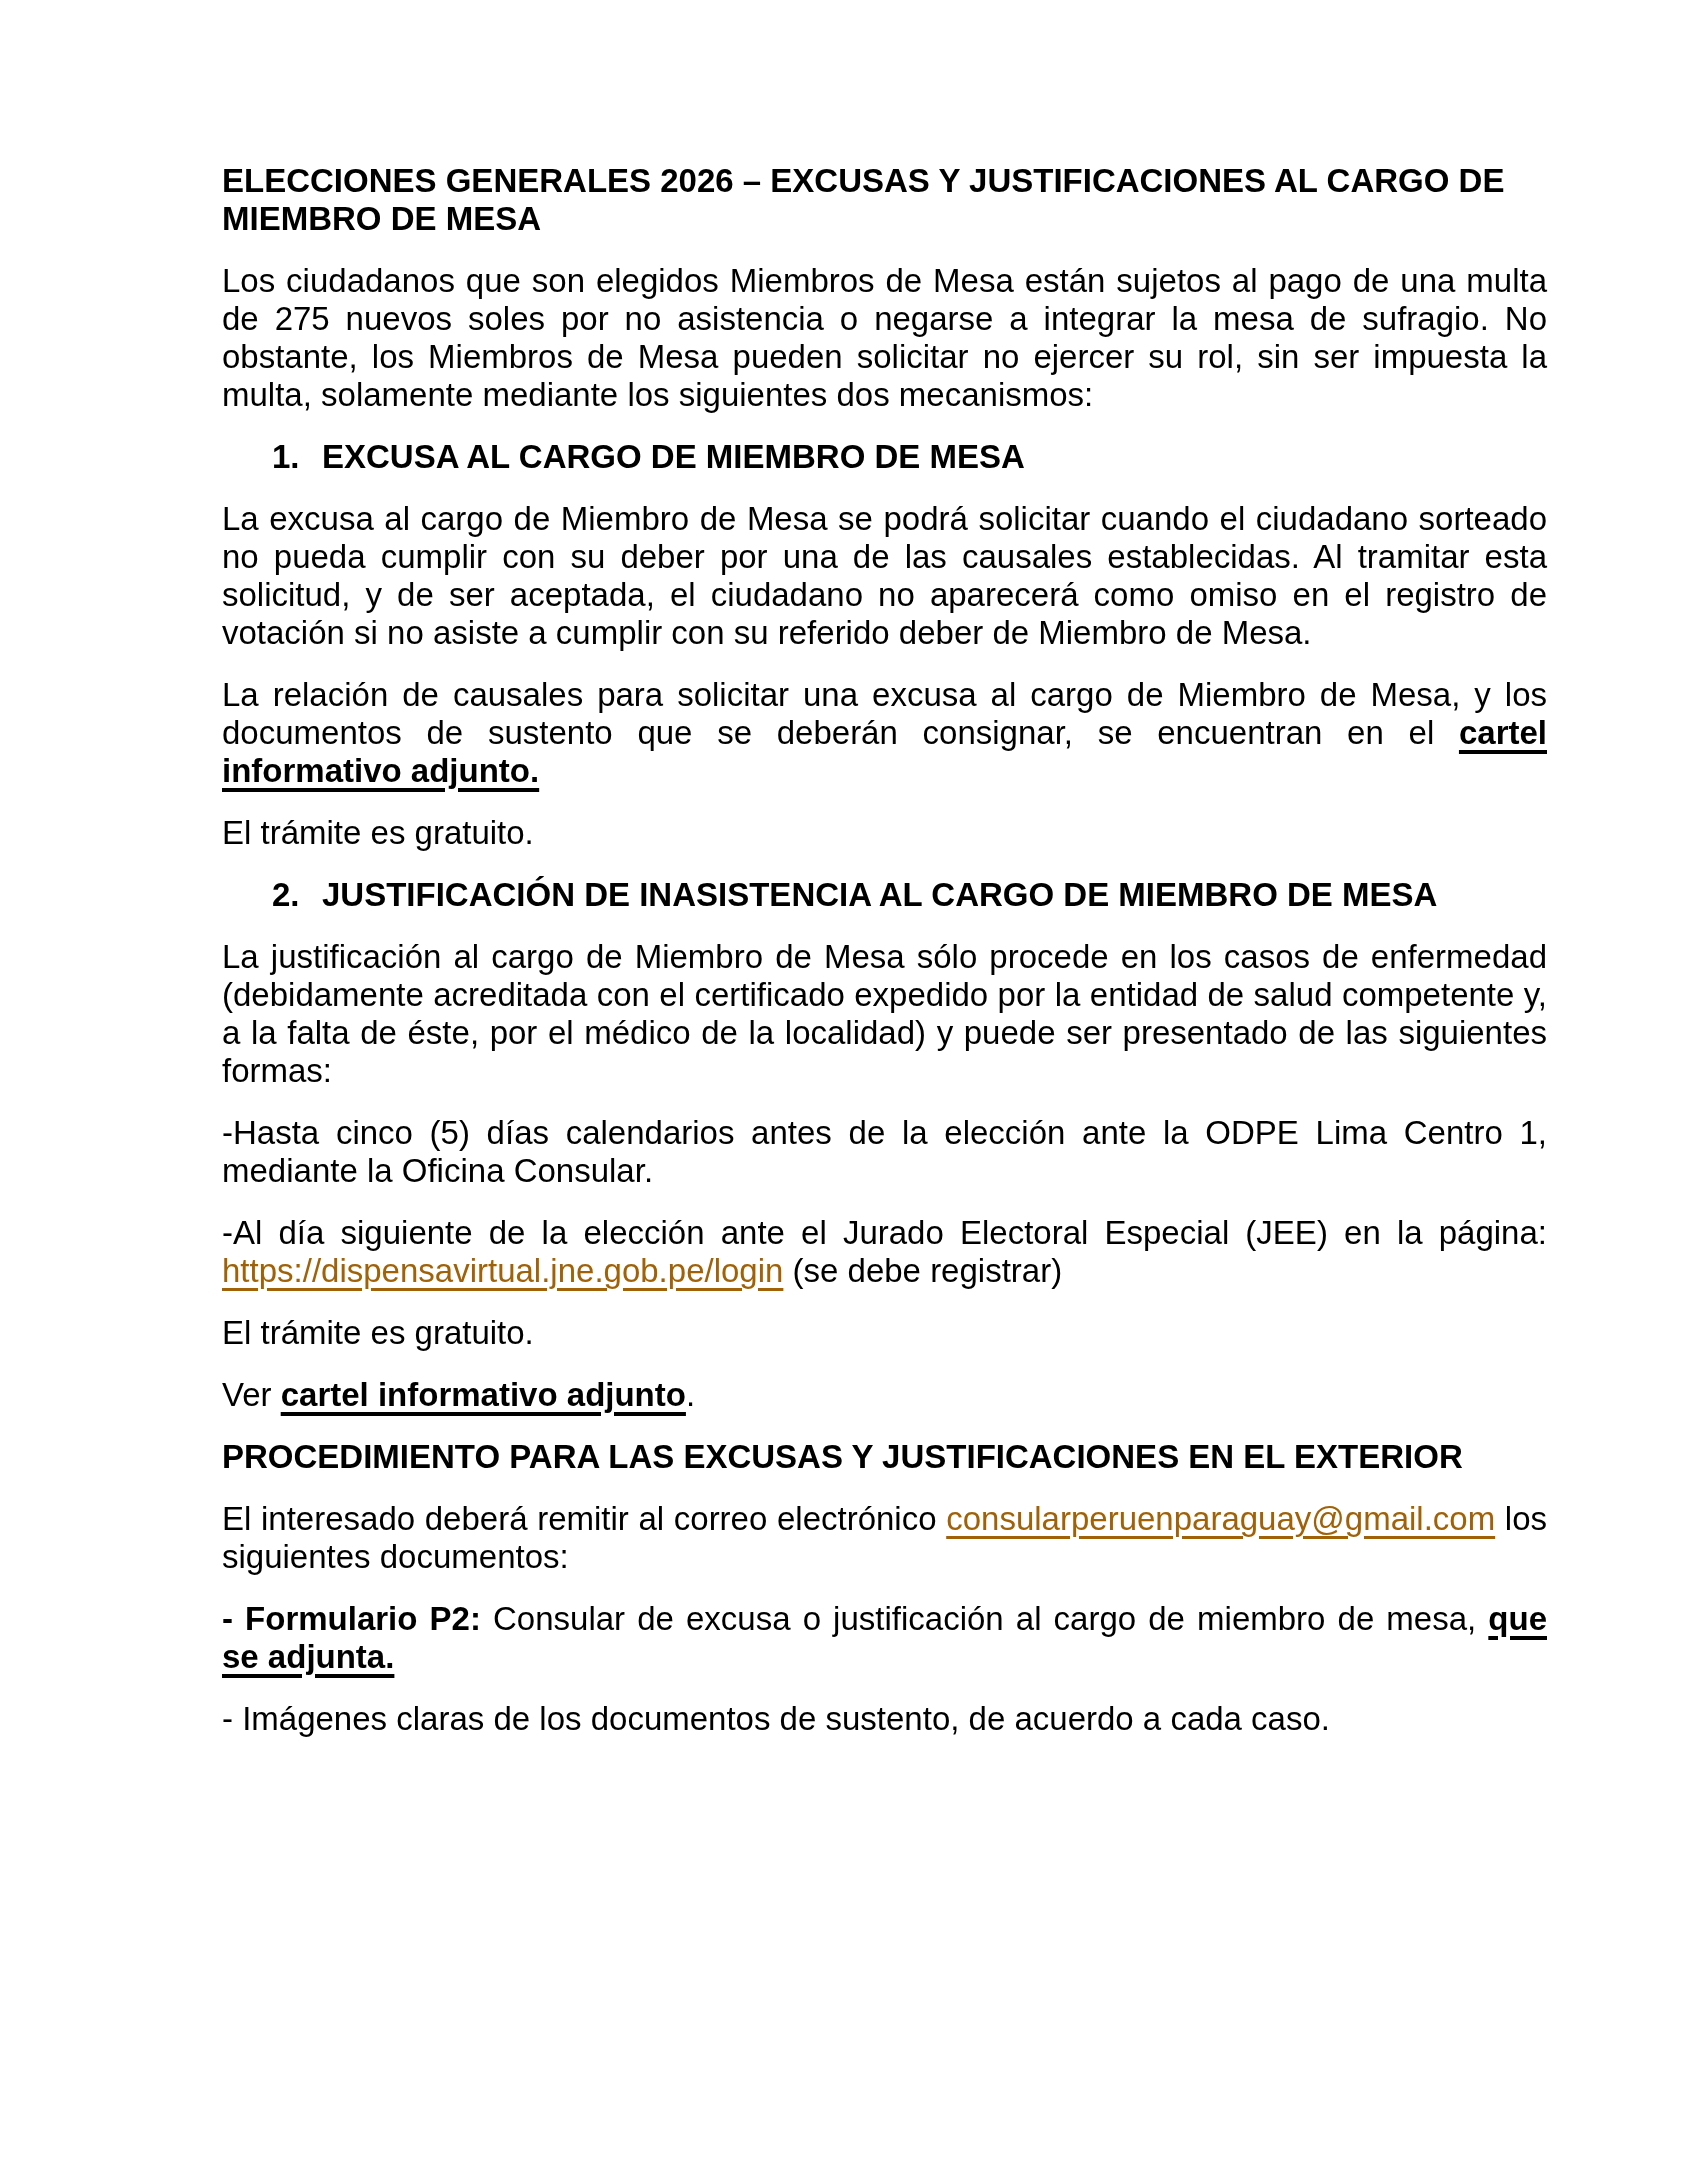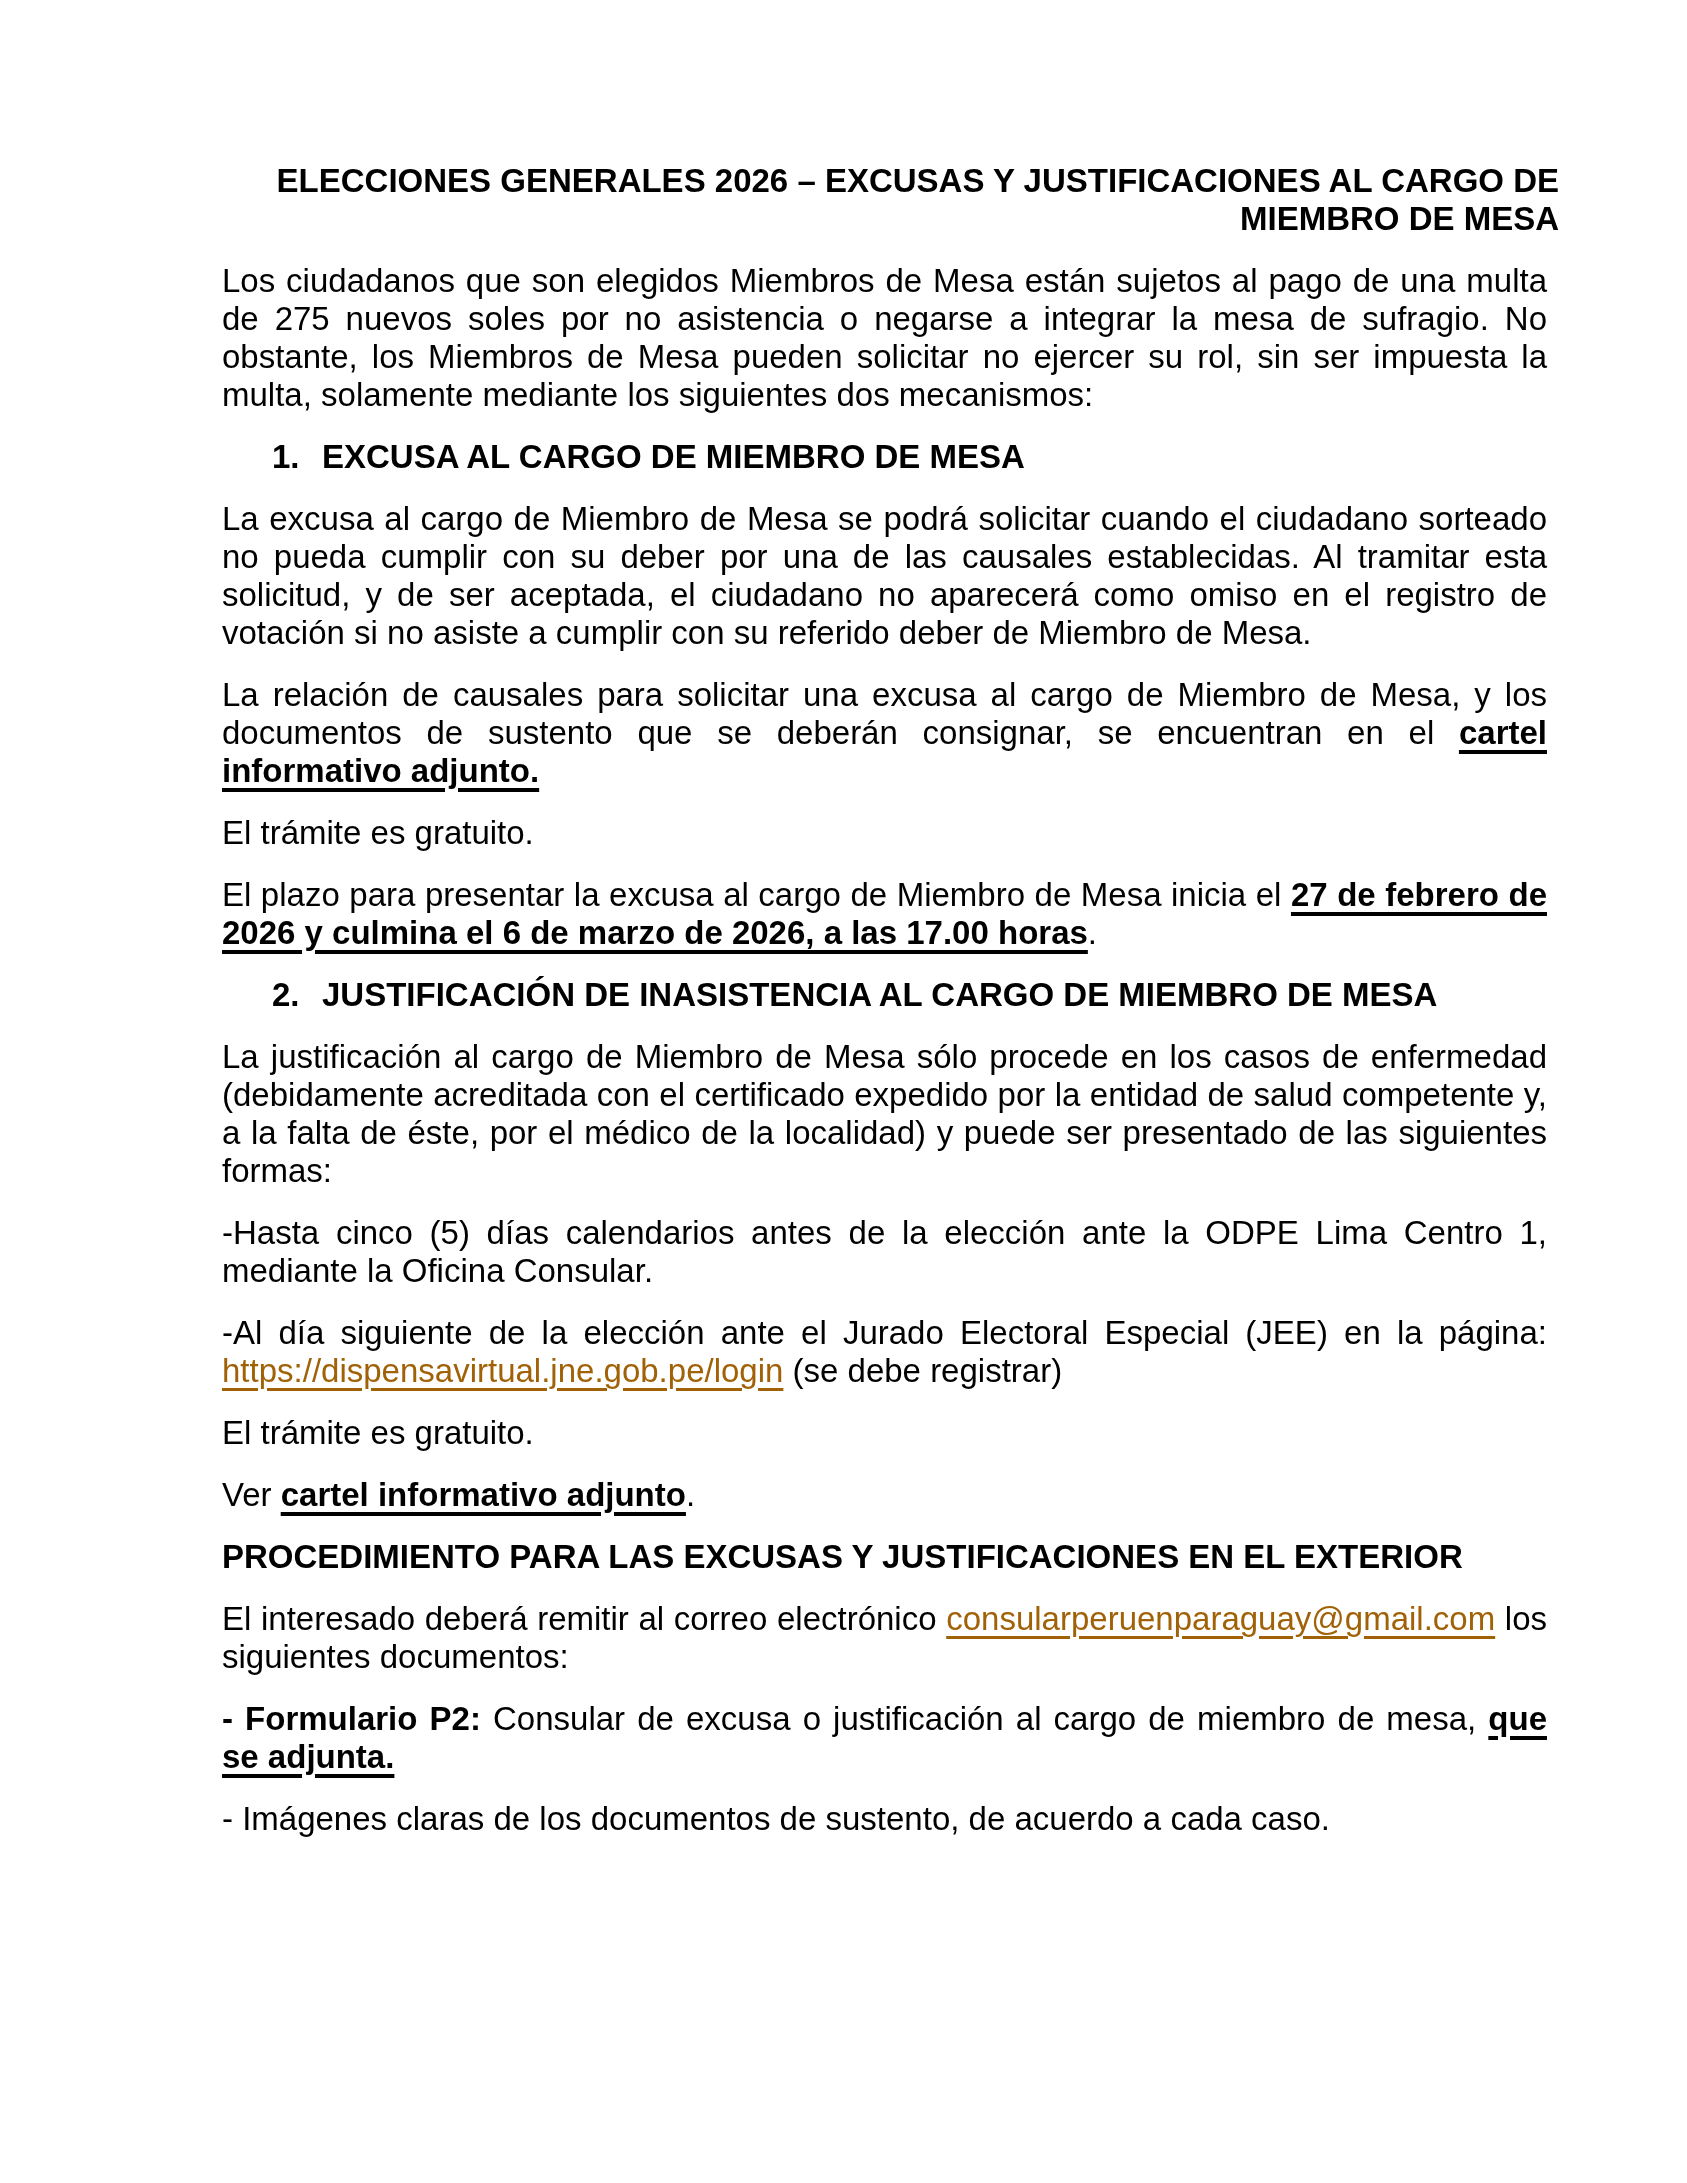--- a/index.html
+++ b/index.html
@@ -17,21 +17,21 @@
     font-family: "Liberation Sans", sans-serif;
     font-size: 33px;
     line-height: 38px;
     color: #000000;
     overflow: hidden;
   }
   .title {
     margin: 0 0 24px 0;
     font-size: 33px;
     font-weight: bold;
-    text-align: right;
+    text-align: left;
   }
   .para {
     margin: 0 12px 24px 0;
     text-align: justify;
   }
   .heading {
     margin: 4px 0 24px 0;
     font-size: 33px;
     font-weight: bold;
     text-align: left;
@@ -65,21 +65,20 @@
 <body>
 
 <div class="page">
   <div class="content">
       <h1 class="title"><span class="b">ELECCIONES GENERALES 2026 – EXCUSAS Y JUSTIFICACIONES AL CARGO DE MIEMBRO DE MESA</span></h1>
       <p class="para"><span>Los ciudadanos que son elegidos Miembros de Mesa están sujetos al pago de una multa de 275 nuevos soles por no asistencia o negarse a integrar la mesa de sufragio. No obstante, los Miembros de Mesa pueden solicitar no ejercer su rol, sin ser impuesta la multa, solamente mediante los siguientes dos mecanismos:</span></p>
       <h2 class="num-heading"><span class="num">1.</span><span class="b">EXCUSA AL CARGO DE MIEMBRO DE MESA</span></h2>
       <p class="para"><span>La excusa al cargo de Miembro de Mesa se podrá solicitar cuando el ciudadano sorteado no pueda cumplir con su deber por una de las causales establecidas. Al tramitar esta solicitud, y de ser aceptada, el ciudadano no aparecerá como omiso en el registro de votación si no asiste a cumplir con su referido deber de Miembro de Mesa.</span></p>
       <p class="para"><span>La relación de causales para solicitar una excusa al cargo de Miembro de Mesa, y los documentos de sustento que se deberán consignar, se encuentran en el </span><span class="b u">cartel informativo adjunto.</span></p>
       <p class="para"><span>El trámite es gratuito.</span></p>
-      <p class="para"><span>El plazo para presentar la excusa al cargo de Miembro de Mesa inicia el </span><span class="b u">27 de febrero de 2026 y culmina el 6 de marzo de 2026, a las 17.00 horas</span><span>.</span></p>
       <h2 class="num-heading"><span class="num">2.</span><span class="b">JUSTIFICACIÓN DE INASISTENCIA AL CARGO DE MIEMBRO DE MESA</span></h2>
       <p class="para"><span>La justificación al cargo de Miembro de Mesa sólo procede en los casos de enfermedad (debidamente acreditada con el certificado expedido por la entidad de salud competente y, a la falta de éste, por el médico de la localidad) y puede ser presentado de las siguientes formas:</span></p>
       <p class="para"><span>-Hasta cinco (5) días calendarios antes de la elección ante la ODPE Lima Centro 1, mediante la Oficina Consular.</span></p>
       <p class="para"><span>-Al día siguiente de la elección ante el Jurado Electoral Especial (JEE) en la página: </span><a class="link">https://dispensavirtual.jne.gob.pe/login</a><span> (se debe registrar)</span></p>
       <p class="para"><span>El trámite es gratuito.</span></p>
       <p class="para"><span>Ver </span><span class="b u">cartel informativo adjunto</span><span>.</span></p>
       <h2 class="heading"><span class="b">PROCEDIMIENTO PARA LAS EXCUSAS Y JUSTIFICACIONES EN EL EXTERIOR</span></h2>
       <p class="para"><span>El interesado deberá remitir al correo electrónico </span><a class="link">consularperuenparaguay@gmail.com</a><span> los siguientes documentos:</span></p>
       <p class="para"><span class="b">- Formulario P2:</span><span> Consular de excusa o justificación al cargo de miembro de mesa, </span><span class="b u">que se adjunta.</span></p>
       <p class="para"><span>- Imágenes claras de los documentos de sustento, de acuerdo a cada caso.</span></p>

